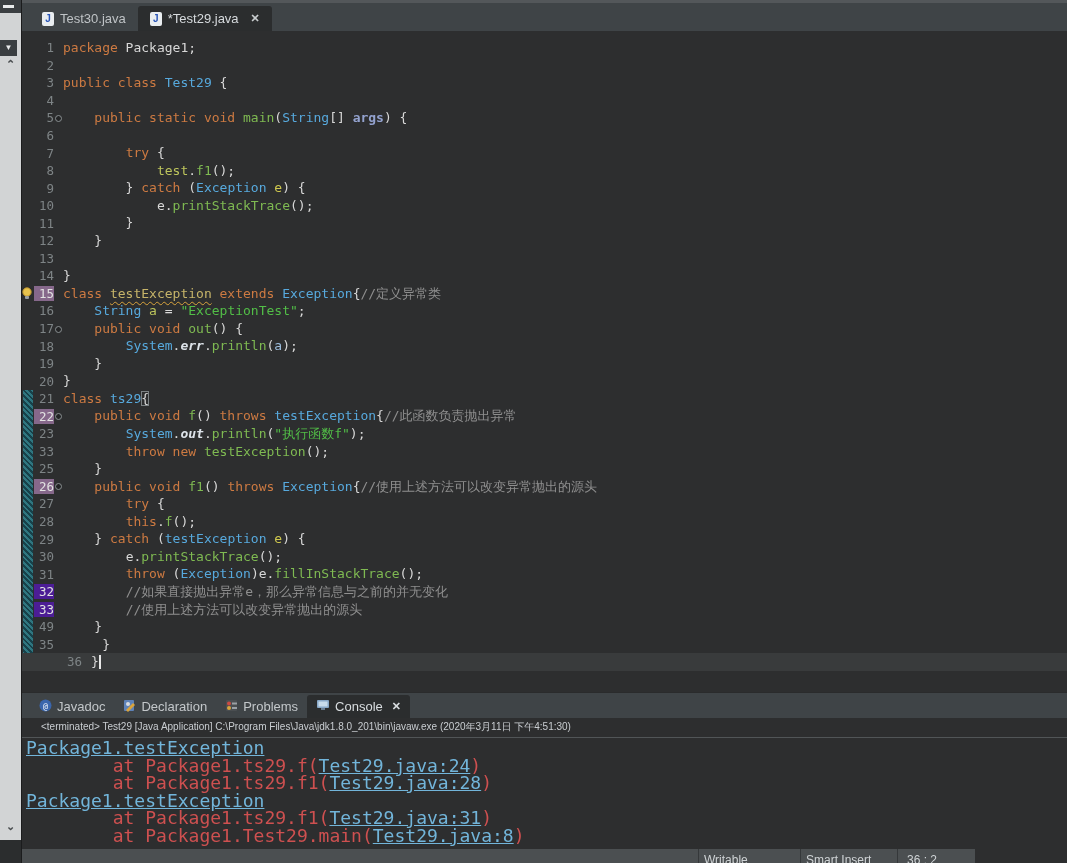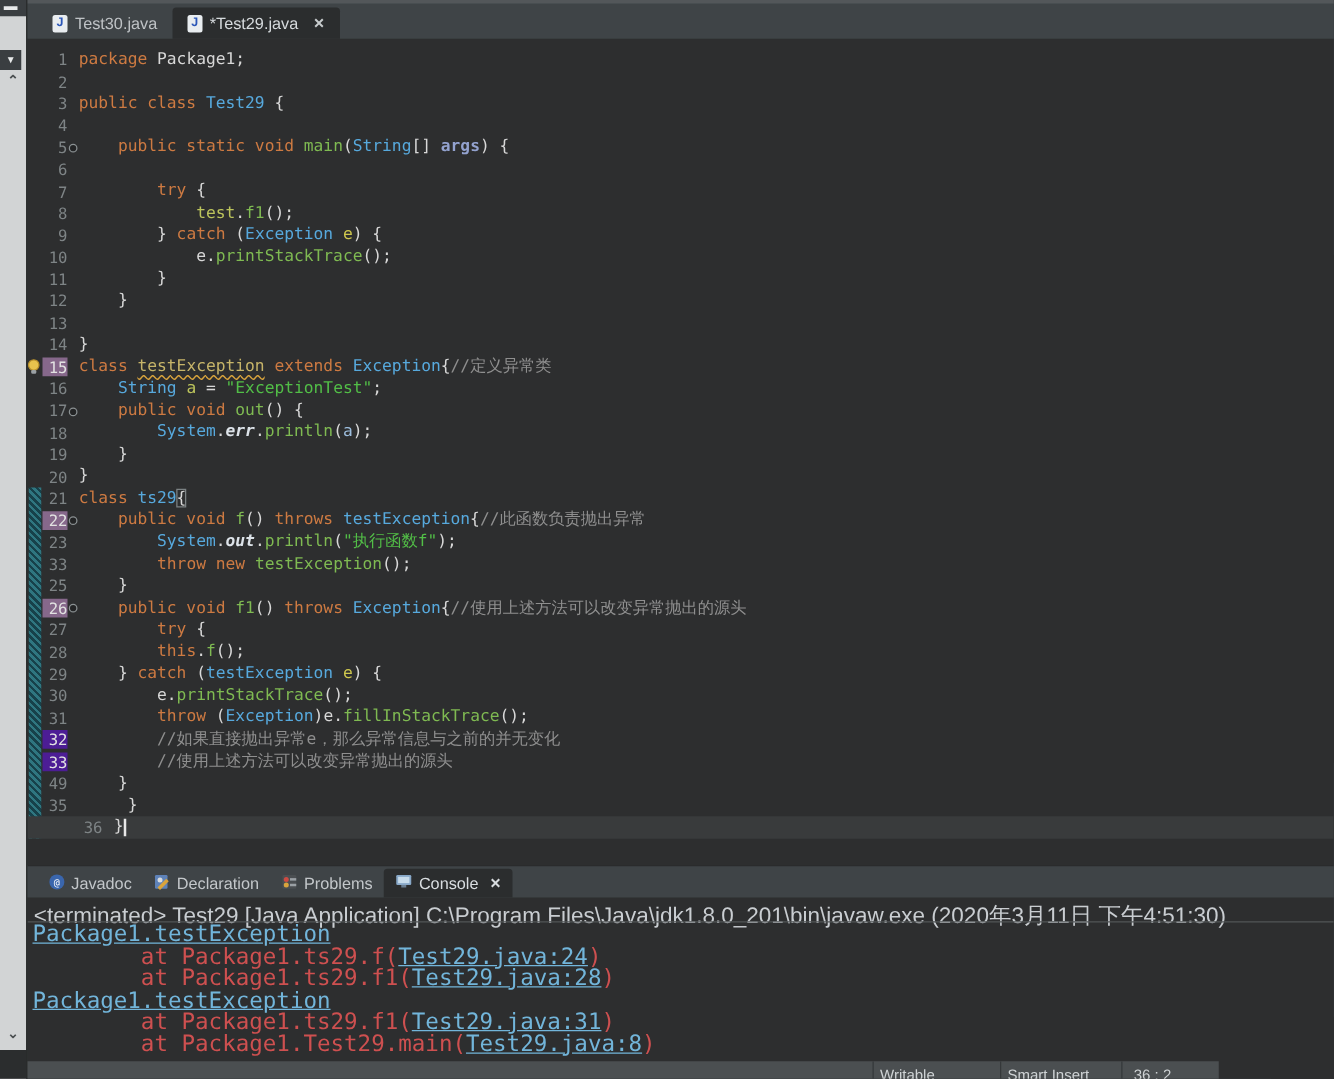--- a/index.html
+++ b/index.html
@@ -65,21 +65,21 @@
   .bottabbar{position:absolute;left:22px;top:692px;width:1045px;height:26px;background:var(--tabbar);
              border-top:1px solid #2A2B2C;display:flex;align-items:flex-end;padding-left:8px;box-sizing:border-box;}
   .btab{display:inline-flex;align-items:center;gap:5px;height:23px;padding:0 9px;color:#C3C7CA;
         font-size:13px;border-radius:3px 3px 0 0;}
   .btab.active{background:var(--activetab);color:#D9DDE0;}
   .btab .close{margin-left:4px;font-size:11px;font-weight:bold;}
   .ic{display:inline-block;}
 
   
   .console{position:absolute;left:22px;top:718px;width:1045px;height:145px;background:var(--editor);overflow:hidden;}
-  .console-header{position:absolute;left:5px;top:2px;font-size:18px;color:var(--c-header);white-space:pre;}
+  .console-header{position:absolute;left:19px;top:2px;font-size:10px;color:var(--c-header);white-space:pre;}
   .console-header-underline{position:absolute;left:0;top:19px;width:1045px;height:1px;background:#515557;}
   #console-lines{position:absolute;left:4px;top:21px;}
   pre.cline{margin:0;font-family:"DejaVu Sans Mono",monospace;font-size:18px;line-height:17.5px;white-space:pre;}
   .t-link{color:var(--c-link);text-decoration:underline;}
   .t-err{color:var(--c-err);}
 
   
   .statusbar{position:absolute;left:22px;top:849px;width:953px;height:14px;background:var(--status);overflow:hidden;}
   .statusbar .sep{position:absolute;top:0;width:1px;height:14px;background:#35383A;}
   .statusbar .sitem{position:absolute;top:4px;font-size:12px;color:#CFD3D5;white-space:nowrap;}

